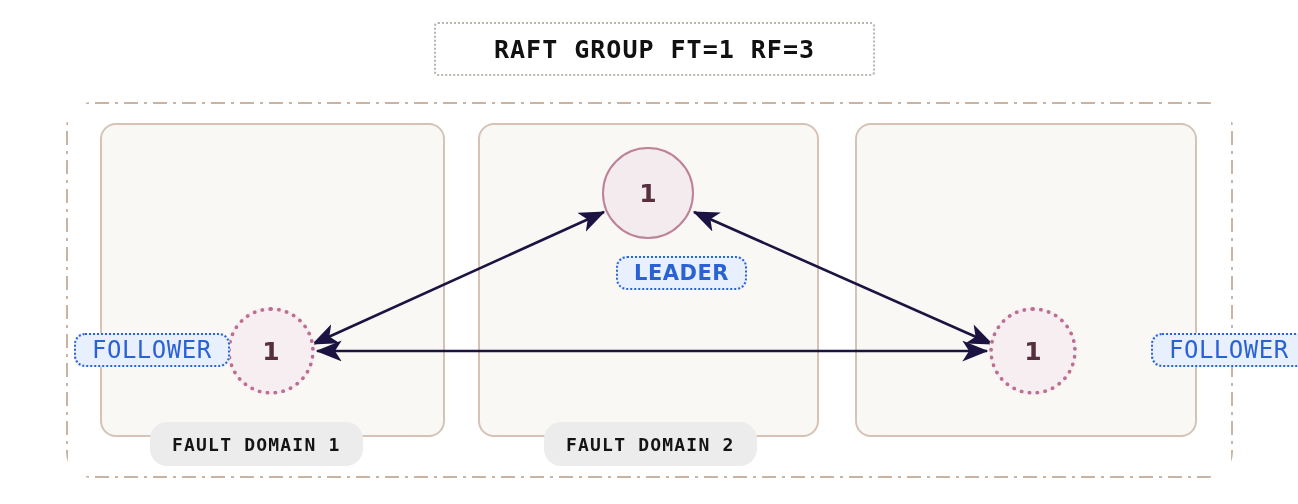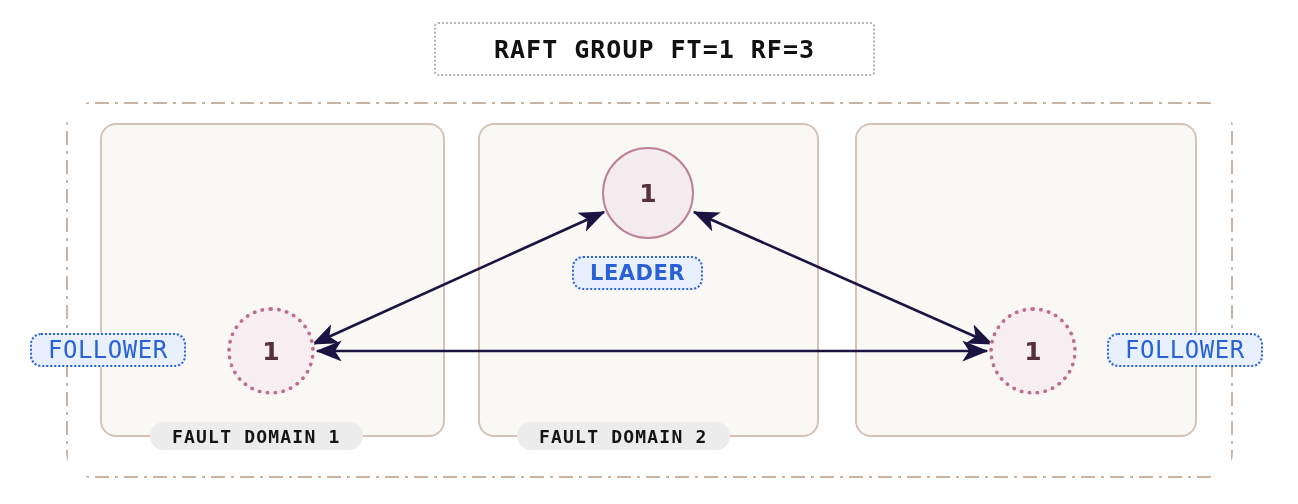--- a/index.html
+++ b/index.html
@@ -64,37 +64,37 @@
     border-radius: 16px;
     background: #faf8f5;
   }
   #fd-box-1 { left: 100px;  width: 345px; }
   #fd-box-2 { left: 478px;  width: 341px; }
   #fd-box-3 { left: 855px;  width: 342px; }
 
   .fd-label {
     position: absolute;
     top: 422px;
-    height: 28px;
+    height: 44px;
     box-sizing: border-box;
     border-radius: 17px;
     background: #ececec;
     display: flex;
     align-items: center;
     justify-content: center;
     padding: 0 22px;
     font-family: "DejaVu Sans Mono", "Liberation Mono", monospace;
     font-size: 18px;
     font-weight: bold;
     letter-spacing: 1.2px;
     color: #141414;
     white-space: nowrap;
   }
   #fd-label-1 { left: 150px; }
-  #fd-label-2 { left: 517px; }
+  #fd-label-2 { left: 544px; }
   #fd-label-3 { left: 906px; }
 
   
   .edges {
     position: absolute;
     left: 0;
     top: 0;
     width: 1298px;
     height: 504px;
     pointer-events: none;
@@ -138,20 +138,21 @@
     height: 34px;
     border: 2px dotted #2f64d8;
     border-radius: 11px;
     background: #e8f0fd;
     display: flex;
     align-items: center;
     justify-content: center;
     padding: 0 16px;
     color: #2a62d6;
     white-space: nowrap;
+    margin-left: 44px;
   }
   .badge.leader-badge {
     left: 572px;
     top: 256px;
     font-family: "DejaVu Sans", "Liberation Sans", sans-serif;
     font-size: 21px;
     font-weight: bold;
     letter-spacing: 0.5px;
   }
   .badge.follower-badge {

